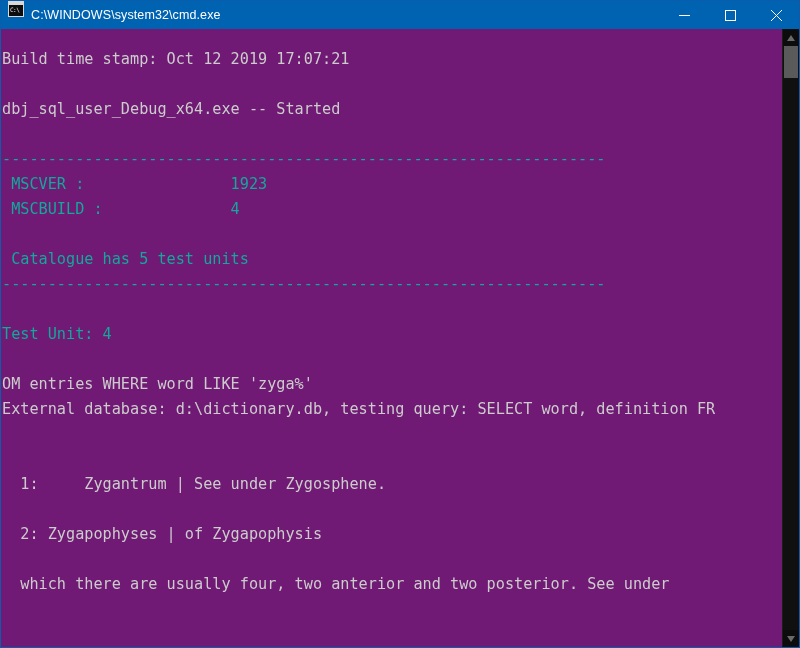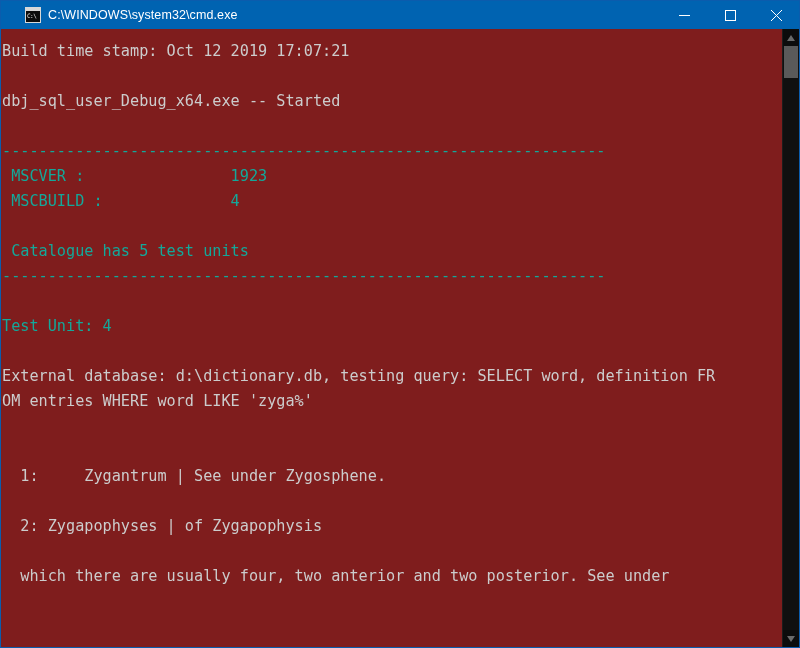--- a/index.html
+++ b/index.html
@@ -21,25 +21,23 @@
     display: flex;
     flex-direction: column;
     border: 1px solid #0b5cad;
     box-sizing: border-box;
   }
   
   .titlebar {
     height: 28px;
     background: #0063b1;
     display: flex;
-    align-items: center;
     flex: 0 0 auto;
     position: relative;
     user-select: none;
-    padding-left: 17px;
   }
   .title-icon {
     width: 16px;
     height: 16px;
     margin-left: 7px;
     margin-right: 7px;
     background: #0c0c0c;
     border: 1px solid #d8d8d8;
     box-sizing: border-box;
     position: relative;
@@ -90,23 +88,23 @@
   
   .console-wrap {
     flex: 1 1 auto;
     display: flex;
     position: relative;
     background: #0c0c0c;
     overflow: hidden;
   }
   .console {
     flex: 1 1 auto;
-    padding: 10px 0 0 0;
-    overflow: hidden;
-    background: #7f1d1d;
+    padding: 18px 0 0 0;
+    overflow: hidden;
+    background: #701a75;
   }
   .line {
     font-family: "DejaVu Sans Mono", monospace;
     font-size: 15.2px;
     line-height: 25px;
     white-space: pre;
     color: #cccccc;
     letter-spacing: 0px;
     padding-left: 1px;
     height: 25px;
@@ -185,22 +183,22 @@
         <div class="line blank">&nbsp;</div>
         <div class="line teal">------------------------------------------------------------------</div>
         <div class="line teal"> MSCVER :                1923</div>
         <div class="line teal"> MSCBUILD :              4</div>
         <div class="line blank">&nbsp;</div>
         <div class="line teal"> Catalogue has 5 test units</div>
         <div class="line teal">------------------------------------------------------------------</div>
         <div class="line blank">&nbsp;</div>
         <div class="line teal">Test Unit: 4</div>
         <div class="line blank">&nbsp;</div>
+        <div class="line white">OM entries WHERE word LIKE 'zyga%'</div>
         <div class="line white">External database: d:\dictionary.db, testing query: SELECT word, definition FR</div>
-        <div class="line white">OM entries WHERE word LIKE 'zyga%'</div>
         <div class="line blank">&nbsp;</div>
         <div class="line blank">&nbsp;</div>
         <div class="line white">  1:     Zygantrum | See under Zygosphene.</div>
         <div class="line blank">&nbsp;</div>
         <div class="line white">  2: Zygapophyses | of Zygapophysis</div>
         <div class="line blank">&nbsp;</div>
         <div class="line white">  which there are usually four, two anterior and two posterior. See under</div>
       </div>
 
     <div class="scrollbar">

